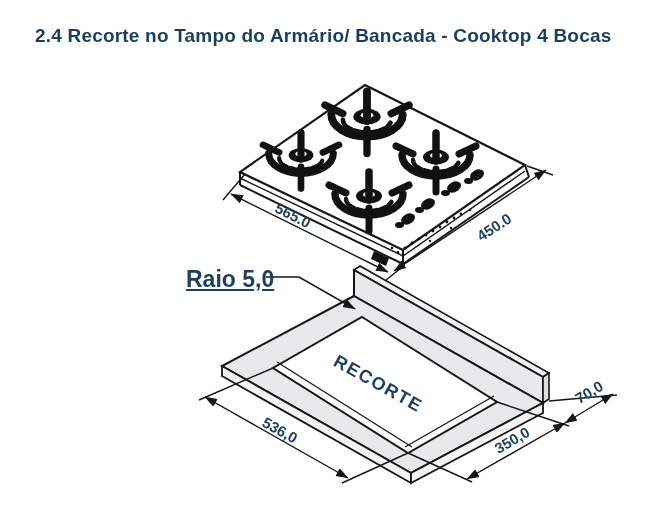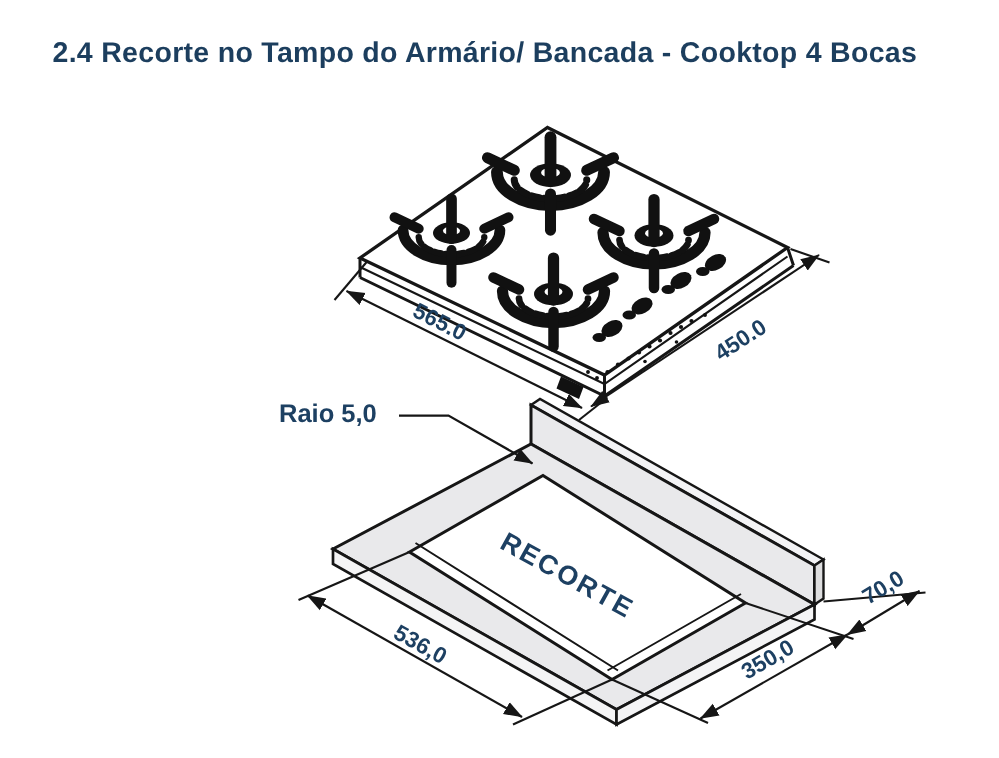--- a/index.html
+++ b/index.html
@@ -6,21 +6,21 @@
   body{width:666px;height:505px;position:relative;overflow:hidden;
        font-family:"Liberation Sans",sans-serif;}
   .page{position:absolute;inset:0;background:#fff;padding-left:20px;}
   .title{position:absolute;left:35px;top:25px;width:625px;
          color:#1c3e5e;font-size:19px;font-weight:bold;line-height:22px;
          letter-spacing:.2px;white-space:nowrap;}
   svg{position:absolute;left:0;top:0;}
   .dim-label{position:absolute;color:#1d4062;font-weight:bold;font-size:15px;
              white-space:nowrap;transform-origin:center;}
   .ctr{transform:translate(-50%,-50%) rotate(var(--r,0deg));}
-  #label-raio{font-size:17px;}
+  #label-raio{font-size:23px;text-decoration:underline;}
   #label-recorte{font-size:18px;letter-spacing:1.5px;}
 </style>
 </head>
 <body>
 
 <div class="page">
 
   <div class="title">
     <div>2.4 Recorte no Tampo do Armário/ Bancada - Cooktop 4 Bocas</div>
   </div>

